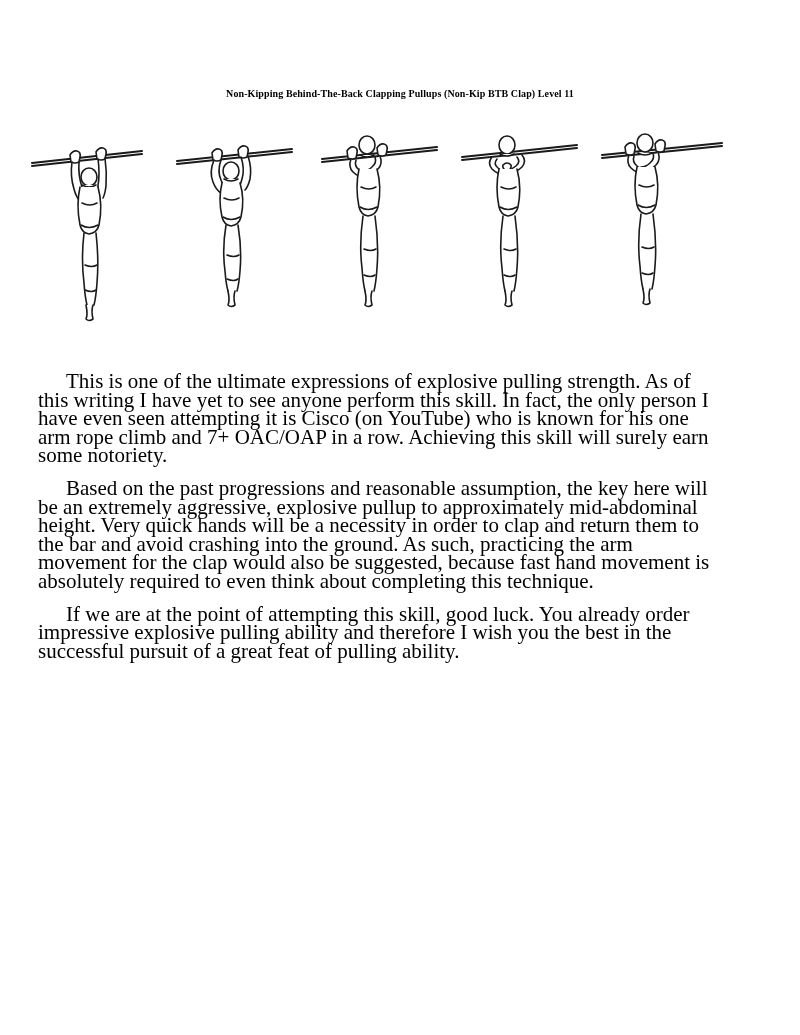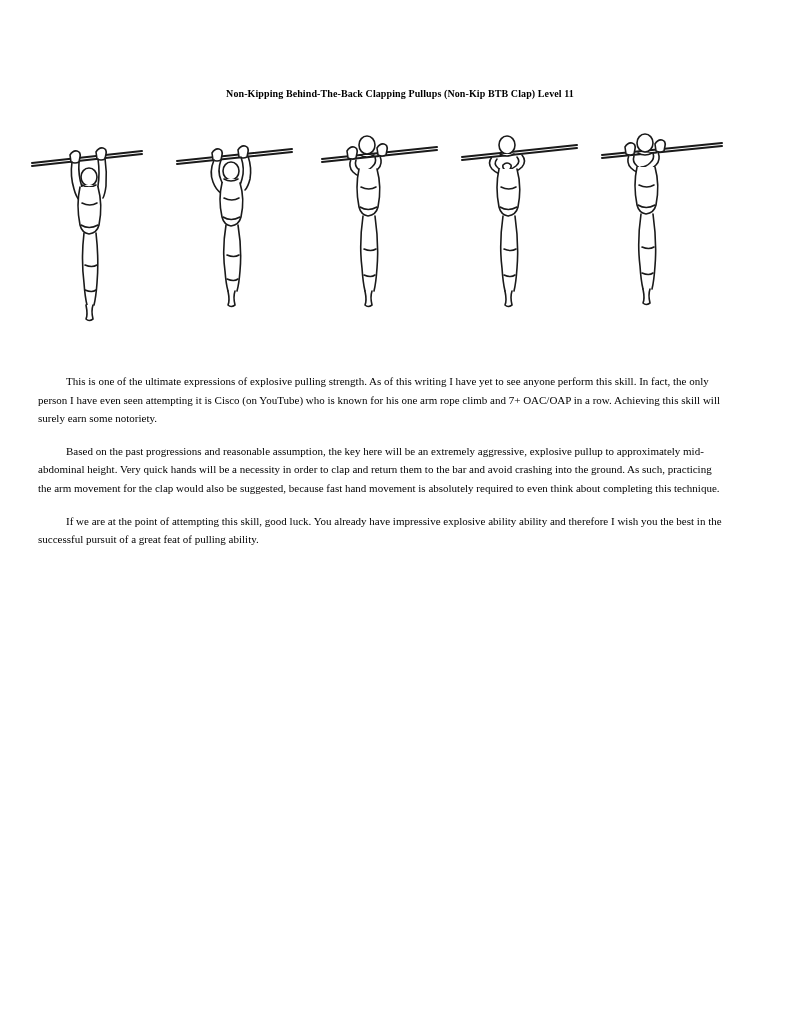--- a/index.html
+++ b/index.html
@@ -41,21 +41,21 @@
     height: 225px;
   }
   .figure-row svg {
     display: block;
   }
   .body-copy {
     position: absolute;
     top: 372px;
     left: 38px;
     width: 686px;
-    font-size: 11px;
+    font-size: 21px;
     line-height: 18.6px;
     text-align: left;
     font-family: "Liberation Serif", serif;
   }
   .body-copy p {
     margin: 0 0 14px 0;
     text-indent: 28px;
   }
   .body-copy p:last-child {
     margin-bottom: 0;
@@ -201,16 +201,16 @@
           <path d="M621 164 q2 10 0 14 q3 3 7 0 q-2 -8 0 -14"></path>
         </g>
 
       </g>
     </svg>
   </div>
 
   <div class="body-copy">
     <p>This is one of the ultimate expressions of explosive pulling strength. As of this writing I have yet to see anyone perform this skill. In fact, the only person I have even seen attempting it is Cisco (on YouTube) who is known for his one arm rope climb and 7+ OAC/OAP in a row. Achieving this skill will surely earn some notoriety.</p>
     <p>Based on the past progressions and reasonable assumption, the key here will be an extremely aggressive, explosive pullup to approximately mid-abdominal height. Very quick hands will be a necessity in order to clap and return them to the bar and avoid crashing into the ground. As such, practicing the arm movement for the clap would also be suggested, because fast hand movement is absolutely required to even think about completing this technique.</p>
-    <p>If we are at the point of attempting this skill, good luck. You already have impressive explosive ability ability and therefore I wish you the best in the successful pursuit of a great feat of pulling ability.</p>
+    <p>If we are at the point of attempting this skill, good luck. You already order impressive explosive pulling ability and therefore I wish you the best in the successful pursuit of a great feat of pulling ability.</p>
   </div>
 
 </div>
 
 </body></html>

